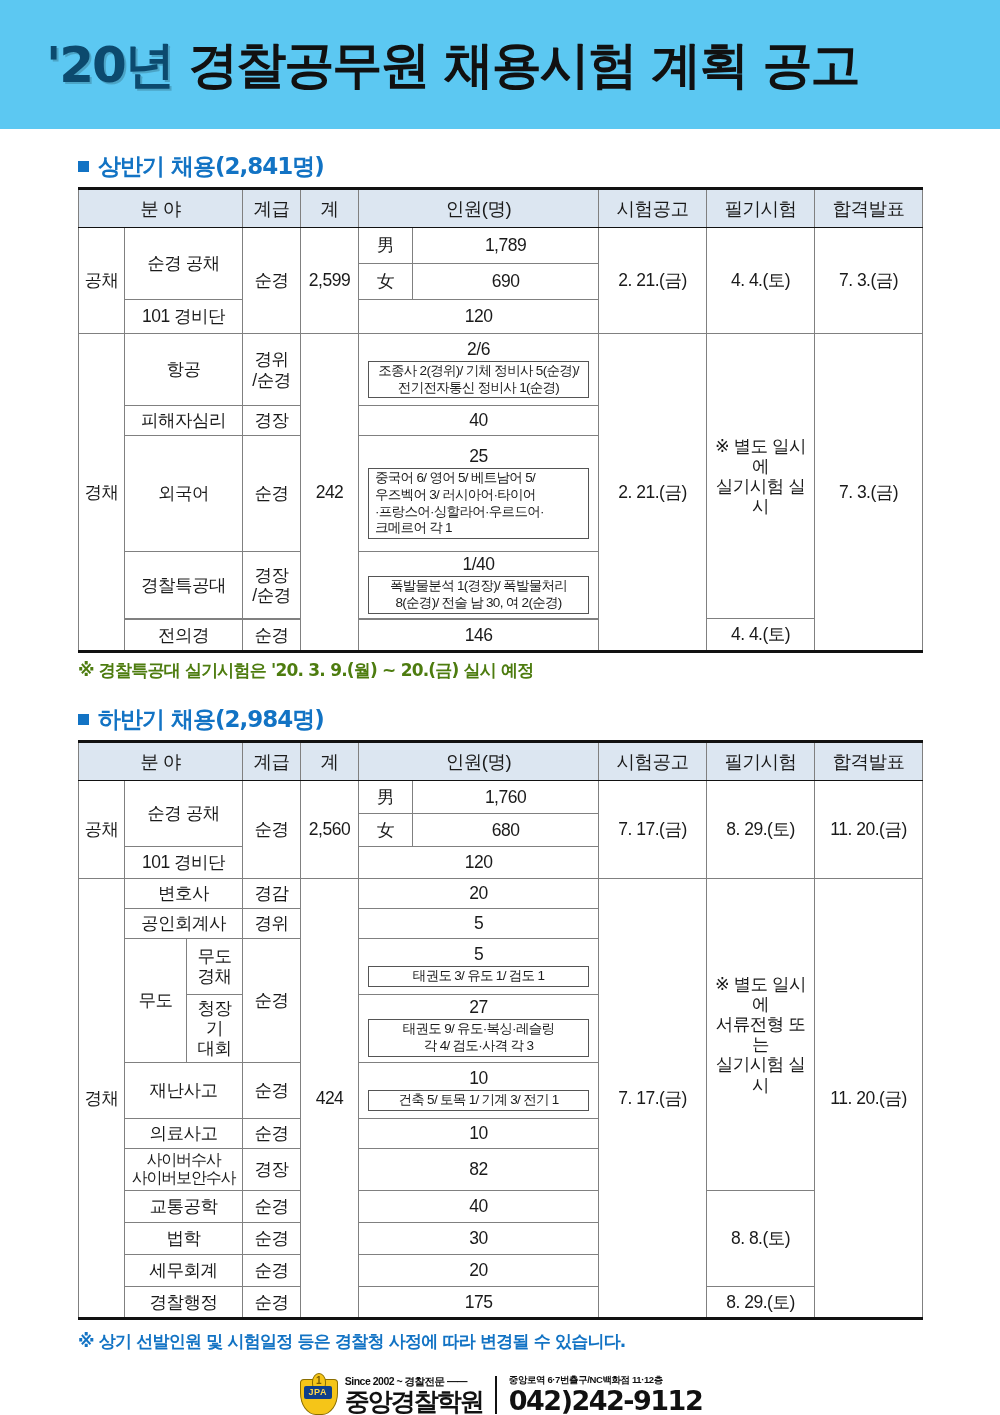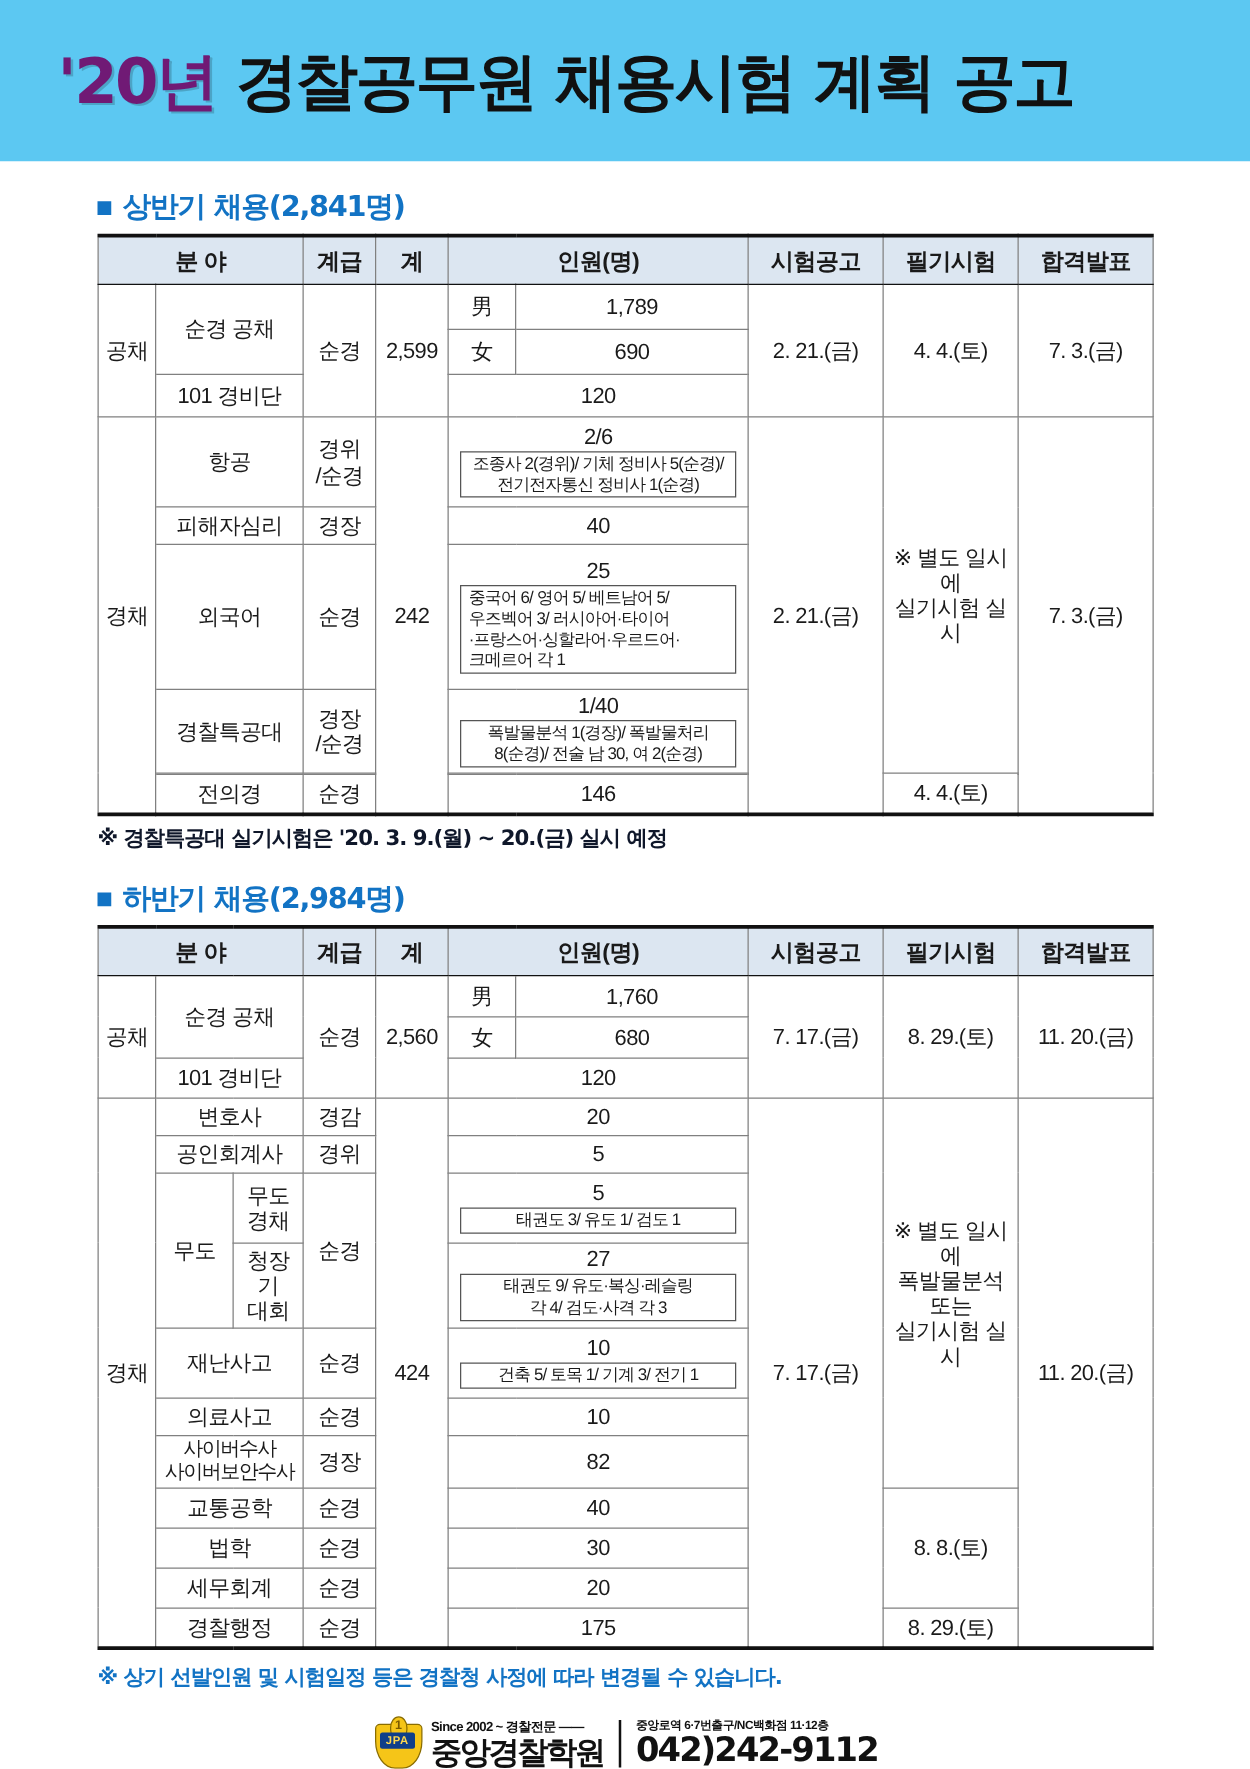--- a/index.html
+++ b/index.html
@@ -27,21 +27,21 @@
   }
   .banner-title {
     font-size: 50px;
     font-weight: 900;
     letter-spacing: -2px;
     line-height: 1;
     white-space: nowrap;
     font-family: "DejaVu Sans", sans-serif;
   }
   .banner-year {
-    color: #701a75;
+    color: #0c4a6e;
     text-shadow: 2px 2px 0 rgba(0,0,0,.18);
   }
   .banner-main {
     color: #111111;
   }
 
   
   .page {
     padding: 0 78px;
     box-sizing: border-box;
@@ -87,21 +87,21 @@
     text-align: center;
     vertical-align: middle;
     padding: 2px 3px;
     font-weight: 400;
     color: #1a1a1a;
     letter-spacing: -0.5px;
     line-height: 1.15;
   }
   table.plan thead th {
     background: #dce6f1;
-    font-weight: 700;
+    font-weight: 400;
     font-size: 18.5px;
     height: 33px;
     border-bottom: 1.5px solid #111;
     text-align: center;
   }
   td.grp {
     font-weight: 700;
     font-size: 18px;
     width: 46px;
     border-right: 1.5px solid #555;
@@ -137,21 +137,21 @@
   .vert2 {
     line-height: 1.1;
   }
 
   
   .note {
     font-size: 17px;
     font-weight: 700;
     letter-spacing: -0.8px;
     margin-top: 6px;
-    color: #0f172a;
+    color: #4d7c0f;
     font-family: "DejaVu Sans", sans-serif;
   }
   .note.blue { color: #1273c4; }
   .notes-block { margin-top: 10px; }
   .notes-block .note { margin-top: 2px; }
 
   
   .footer {
     margin-top: 20px;
     display: flex;
@@ -429,21 +429,21 @@
 
       <tr style="height:30px">
         <td class="grp" rowspan="11">경채</td>
         <td colspan="2">변호사</td>
         <td class="sep-l">경감</td>
         <td class="total" rowspan="11">424</td>
         <td class="sep-l" colspan="2">20</td>
         <td class="sep-l" rowspan="11">7. 17.(금)</td>
         <td class="note-cell" rowspan="7">
           <span>※ 별도 일시에</span><br>
-          <span>폭발물분석 또는</span><br>
+          <span>서류전형 또는</span><br>
           <span>실기시험 실시</span>
         </td>
         <td rowspan="11">11. 20.(금)</td>
       </tr>
 
       <tr style="height:30px">
         <td colspan="2">공인회계사</td>
         <td class="sep-l">경위</td>
         <td class="sep-l" colspan="2">5</td>
       </tr>

